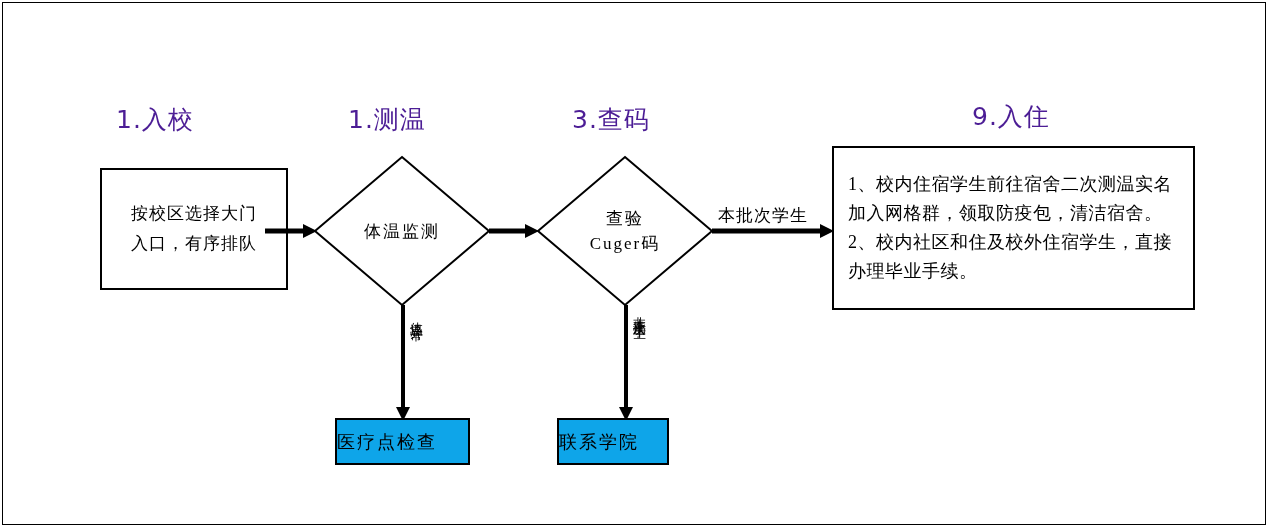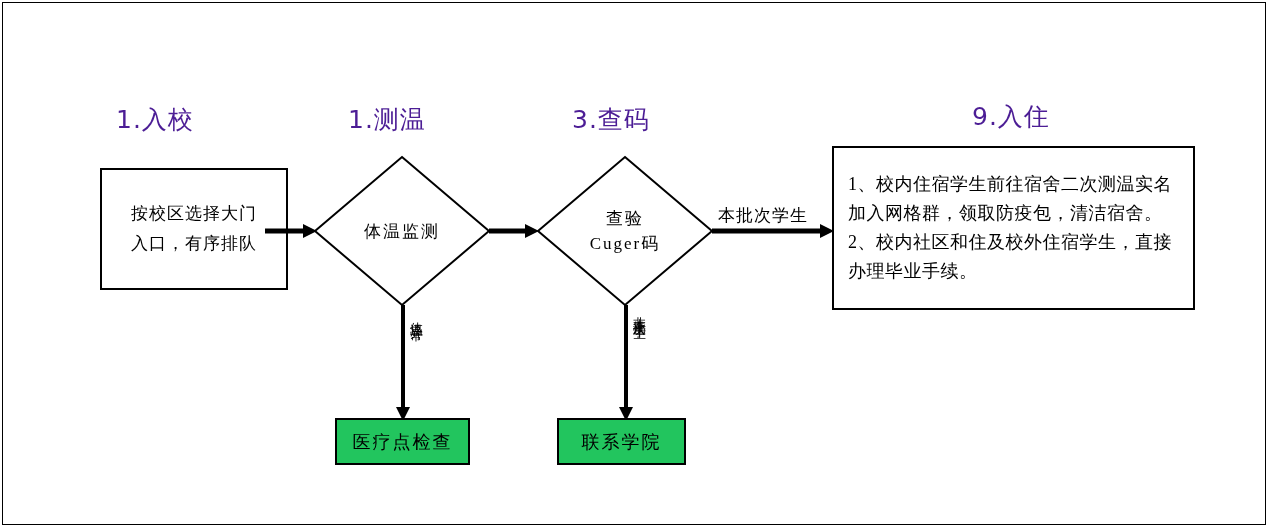--- a/index.html
+++ b/index.html
@@ -61,24 +61,23 @@
     padding: 0 14px;
     box-sizing: border-box;
     font-size: 18px;
     line-height: 29px;
     letter-spacing: 0.5px;
   }
   .small-box {
     position: absolute;
     border: 2px solid #000000;
     box-sizing: border-box;
-    background: #22c55e;
+    background: #0ea5e9;
     display: flex;
     align-items: center;
-    justify-content: center;
     font-size: 18px;
     letter-spacing: 2px;
   }
   
   .diamond-wrap {
     position: absolute;
   }
   .diamond-wrap svg {
     display: block;
     overflow: visible;
@@ -198,17 +197,17 @@
   </div>
 
   <div class="v-arrow" style="left:616px; top:305px;">
     <svg width="20" height="116" viewBox="0 0 20 116">
       <line x1="10" y1="0" x2="10" y2="104" stroke="#000" stroke-width="4"></line>
       <polygon points="3,102 17,102 10,116" fill="#000"></polygon>
     </svg>
   </div>
   <div class="edge-label vertical" style="left:633px; top:306px;">非本批次学生</div>
 
-  <div class="small-box" style="left:557px; top:418px; width:129px; height:47px;">
+  <div class="small-box" style="left:557px; top:418px; width:112px; height:47px;">
     <span>联系学院</span>
   </div>
 
 </div>
 
 </body></html>

